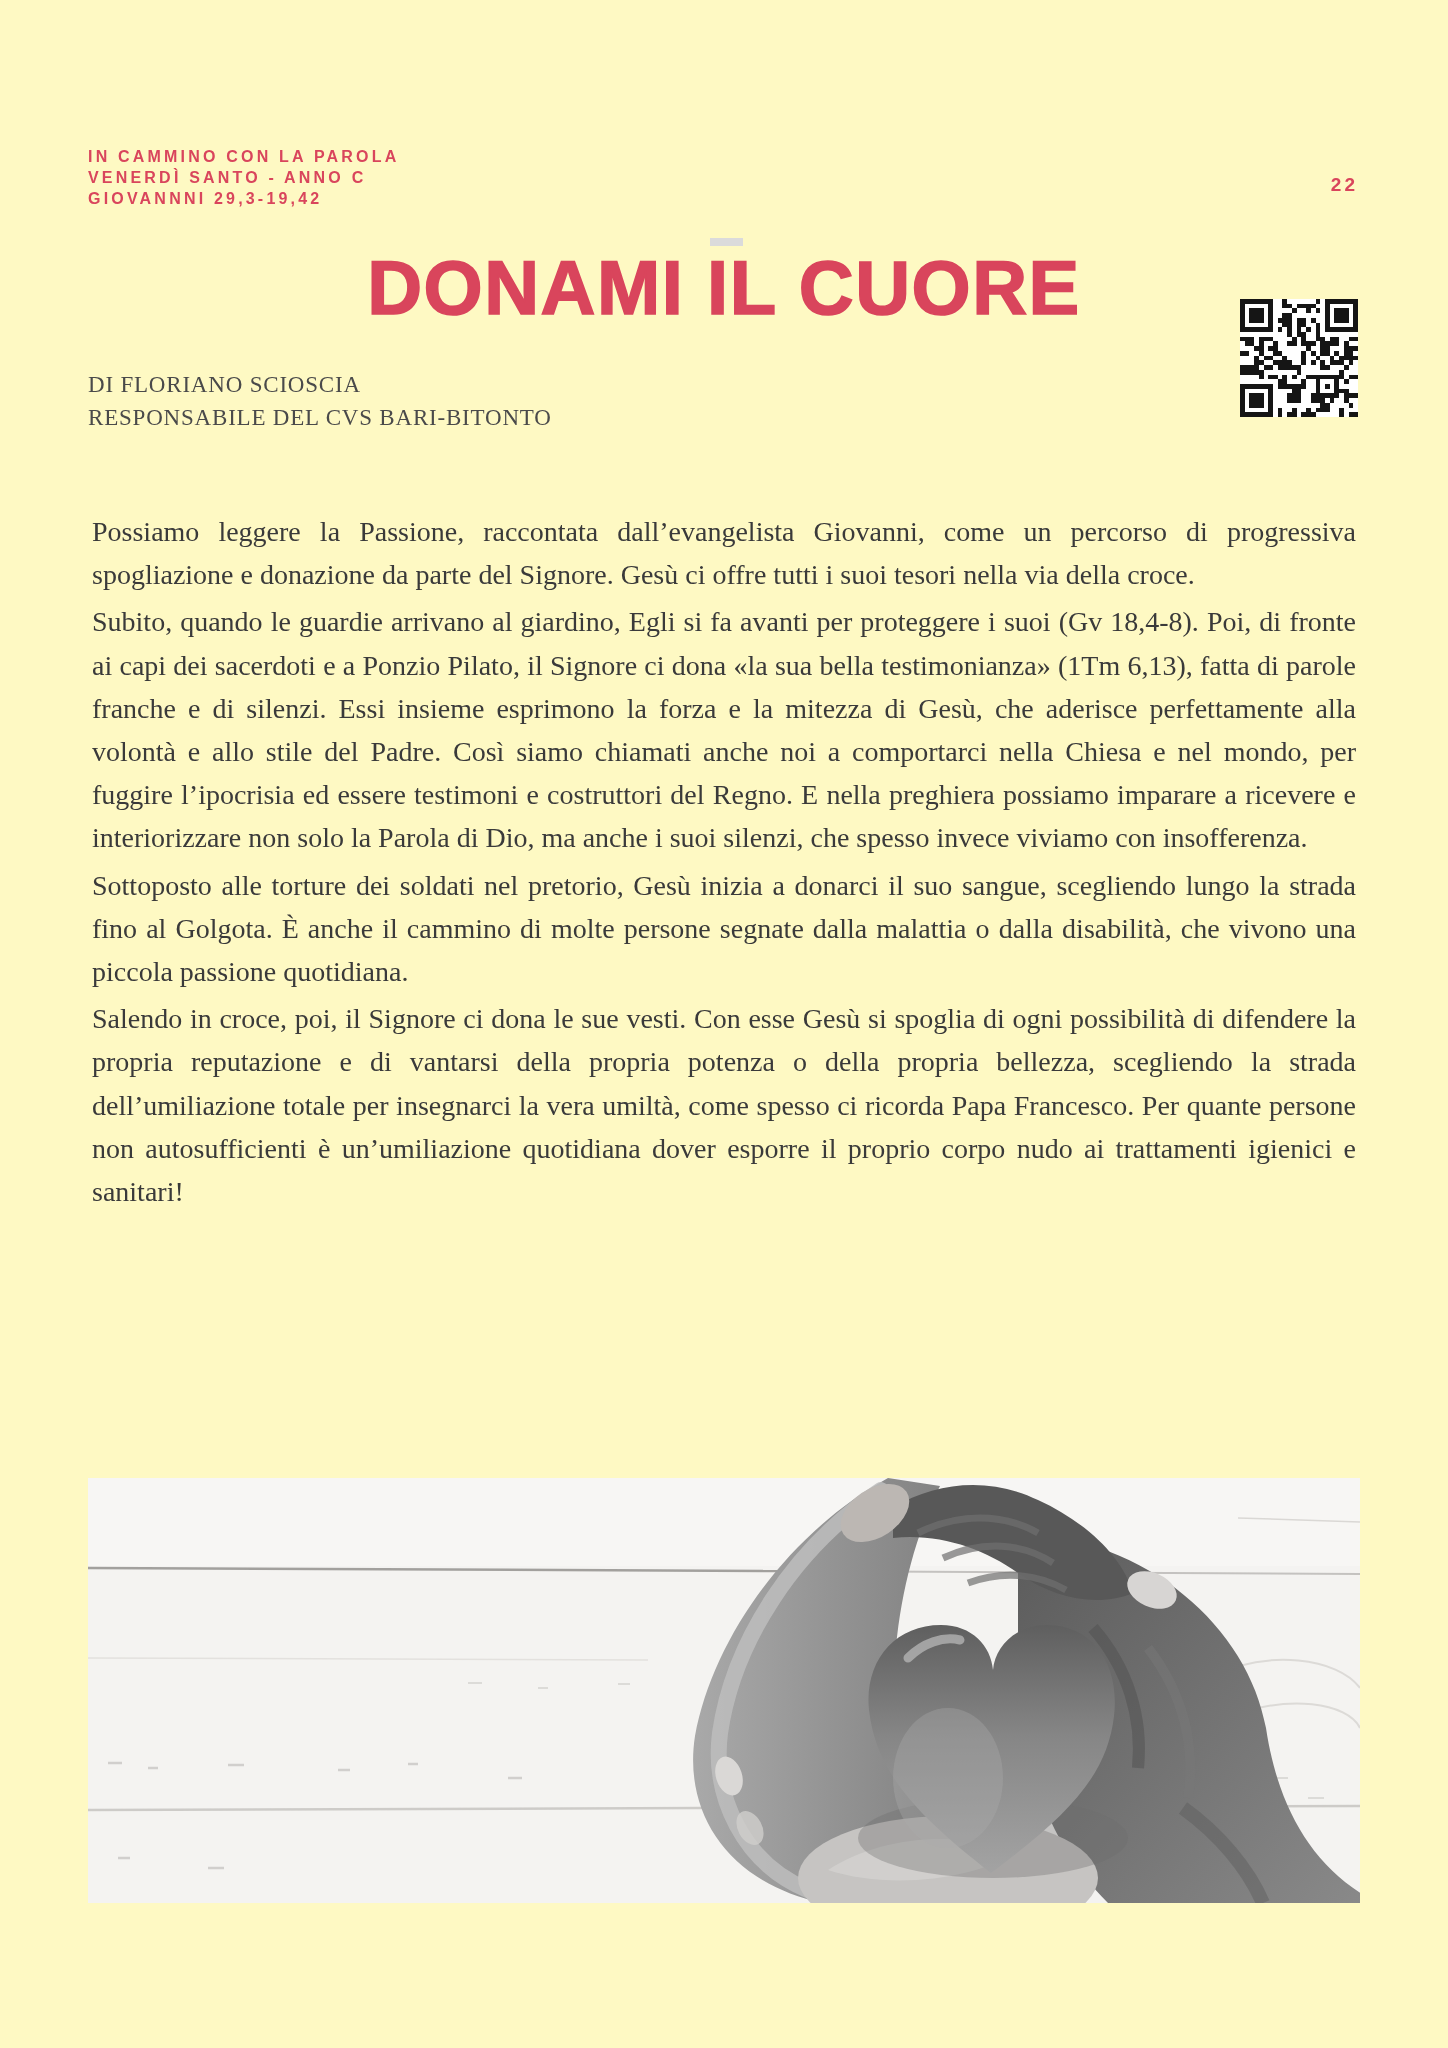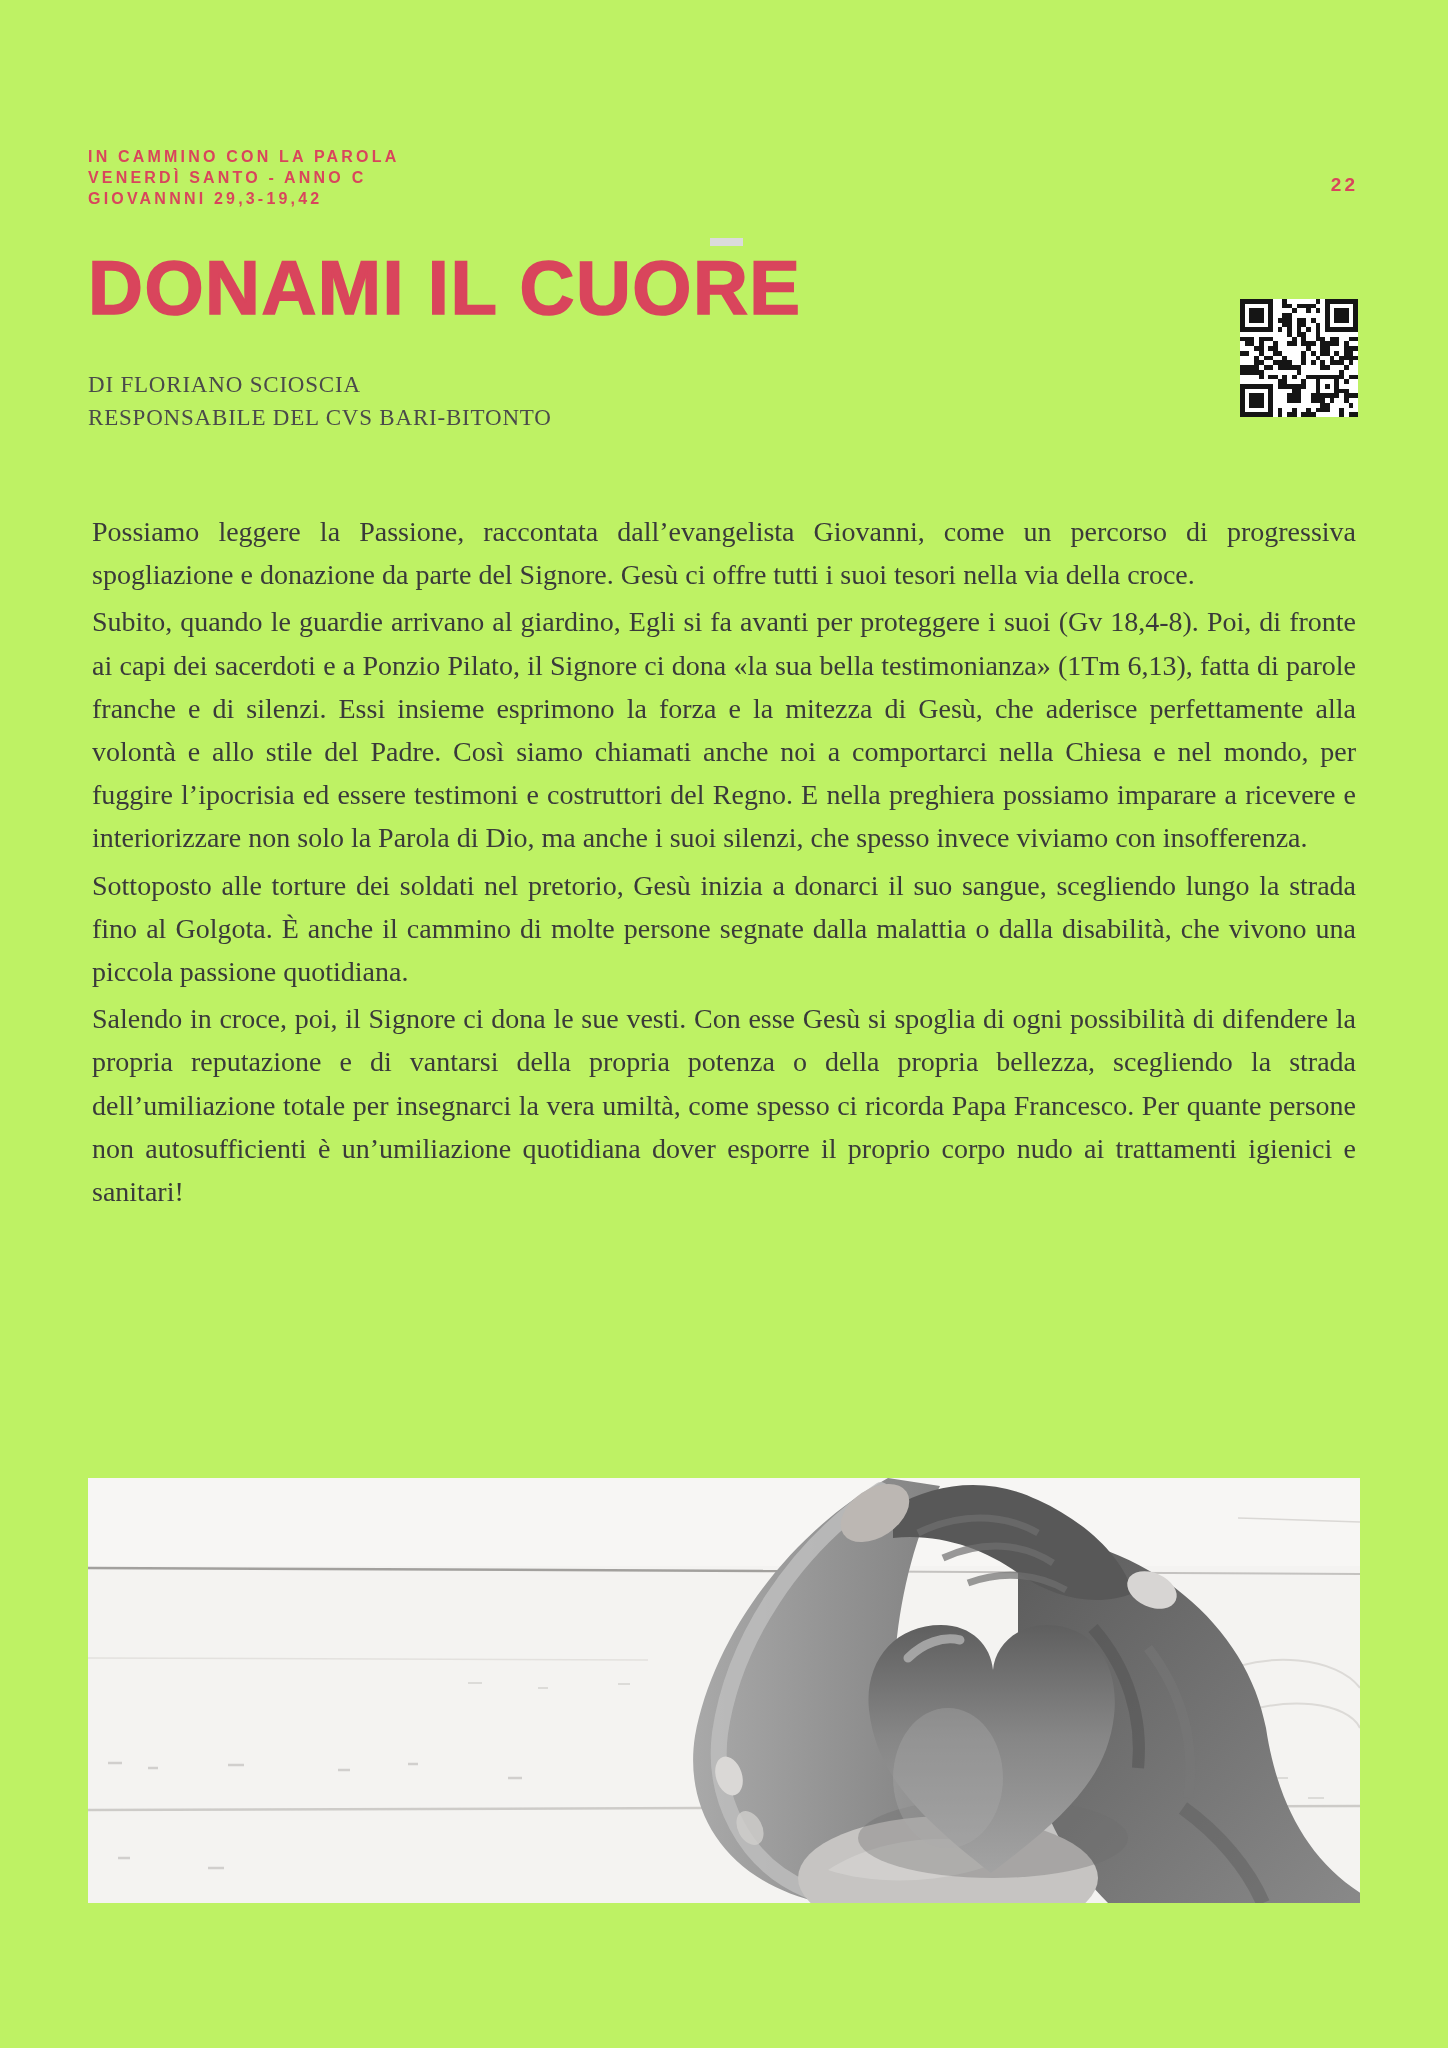--- a/index.html
+++ b/index.html
@@ -1,19 +1,19 @@
 <!DOCTYPE html>
 <html><head>
 <meta charset="utf-8">
 <style>
   html,body{margin:0;padding:0;background:#ffffff;}
   .page{
     position:relative;
     width:1448px;height:2048px;
-    background:#bef264;
+    background:#fef9c3;
     overflow:hidden;
     font-family:"Liberation Sans",sans-serif;
   }
   
   .kicker{
     position:absolute;left:88px;top:146px;
     color:#d9455c;
     font-size:16px;font-weight:700;
     letter-spacing:3.2px;line-height:21px;
     white-space:nowrap;
@@ -22,21 +22,21 @@
     position:absolute;right:90px;top:164px;
     color:#d9455c;font-size:19px;font-weight:700;letter-spacing:3px;margin-top:10px;
   }
   
   .title-dash{
     position:absolute;left:710px;top:238px;
     width:33px;height:8px;background:#dbdbdb;
   }
   .article-title{
     position:absolute;left:88px;top:248px;width:1272px;
-    margin:0;text-align:left;
+    margin:0;text-align:center;
     color:#d9455c;
     font-size:76px;font-weight:700;letter-spacing:1.5px;
     -webkit-text-stroke:1.6px #d9455c;
     line-height:1.05;
   }
   .byline{
     position:absolute;left:88px;top:368px;width:1272px;
     text-align:left;
     color:#4a4a4a;
     font-family:"Liberation Serif",serif;

